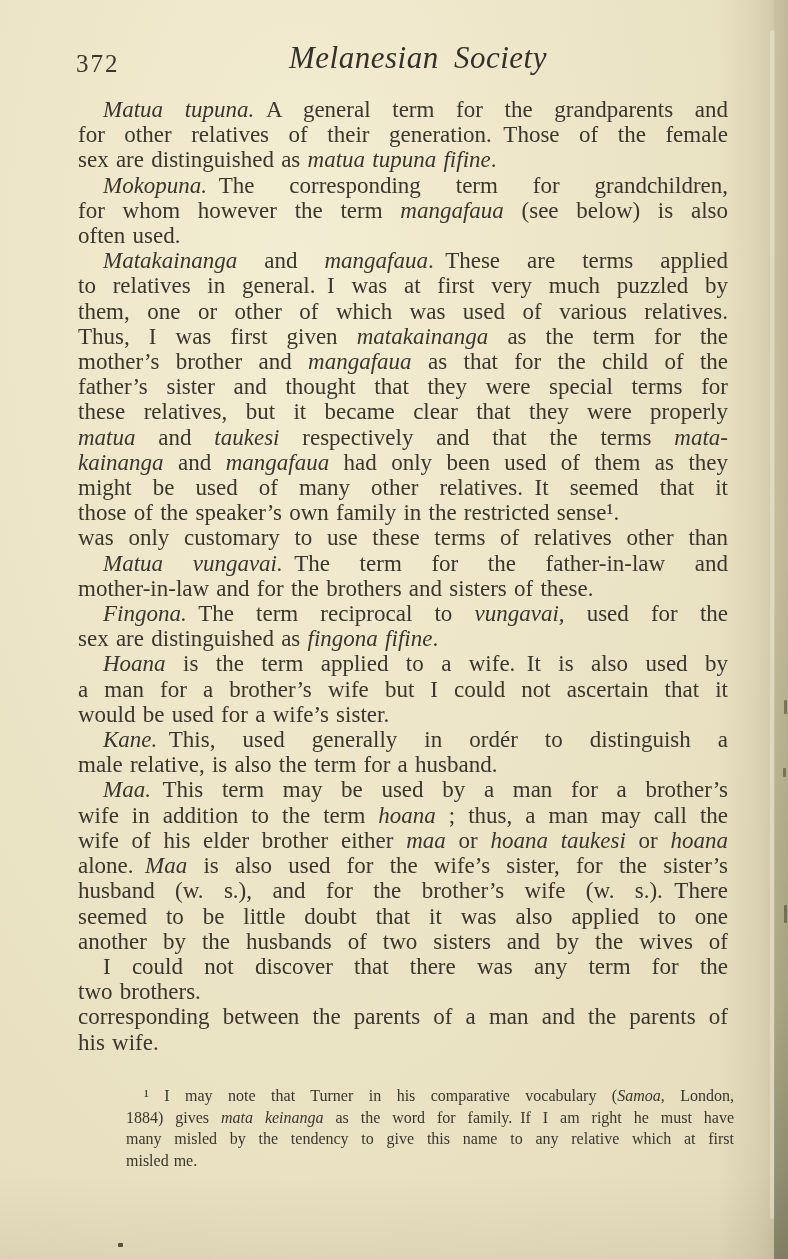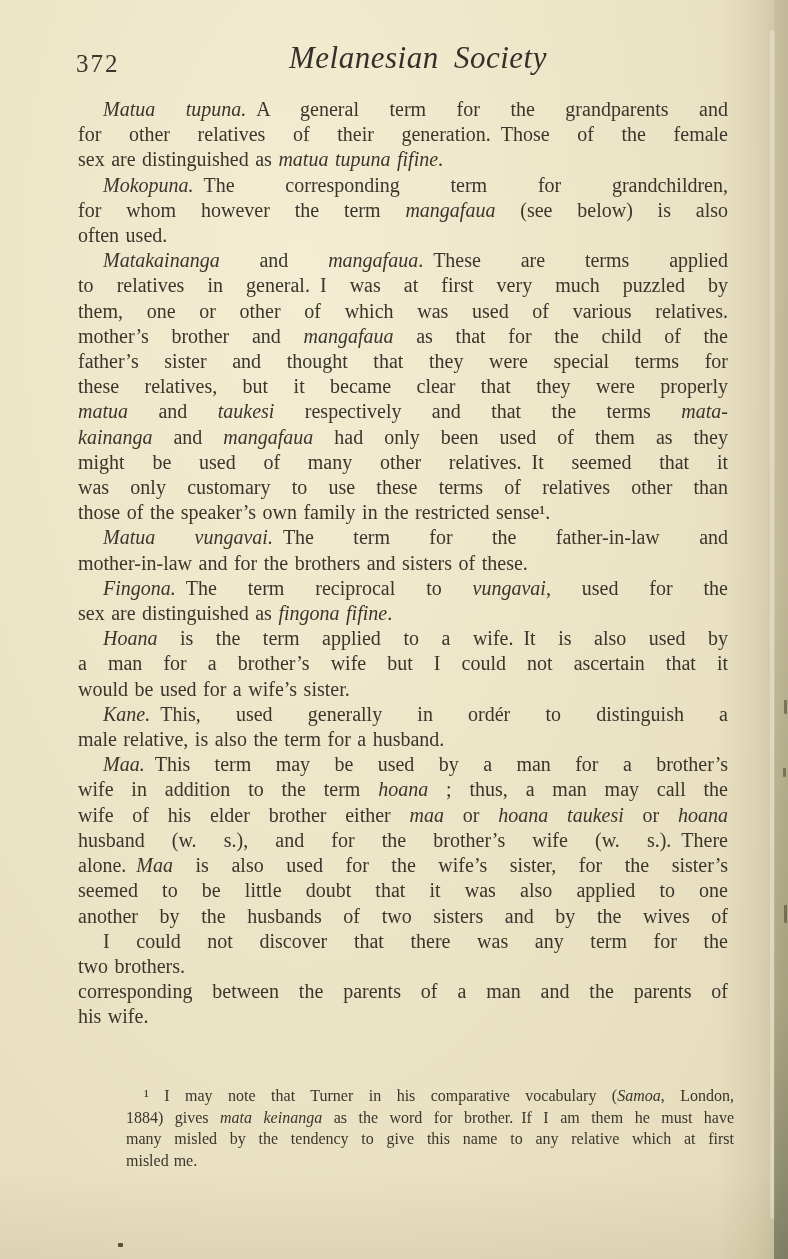--- a/index.html
+++ b/index.html
@@ -18,21 +18,21 @@
     position: absolute; left: 76px; top: 50px;
     font-size: 25px; letter-spacing: 2px;
   }
   .hdr-title {
     position: absolute; left: 289px; top: 40px;
     font-style: italic; font-size: 31px; word-spacing: 7px; letter-spacing: 0.5px;
     color: #35312a; white-space: nowrap;
   }
   .bodyblock {
     position: absolute; left: 78px; top: 97px; width: 650px;
-    font-size: 20px; line-height: 25.2px; word-spacing: 1.5px;
+    font-size: 23px; line-height: 25.2px; word-spacing: 1.5px;
   }
   .bodyblock .line { text-align: justify; text-align-last: justify; }
   .bodyblock .line.indent { padding-left: 25px; }
   .bodyblock .line.last { text-align-last: left; }
   .footblock {
     position: absolute; left: 78px; top: 1085px; width: 656px;
     font-size: 16px; line-height: 21.7px; word-spacing: 1px;
   }
   .footblock .line { text-align: justify; text-align-last: justify; margin-left: 48px; }
   .footblock .line.indent { padding-left: 18px; }
@@ -65,53 +65,54 @@
   <div class="bodyblock" id="body-lines">
       <div class="line indent"><span class="it">Matua tupuna.</span><span> A general term for the grandparents and</span></div>
       <div class="line"><span>for other relatives of their generation. Those of the female</span></div>
       <div class="line last"><span>sex are distinguished as </span><span class="it">matua tupuna fifine</span><span>.</span></div>
       <div class="line indent"><span class="it">Mokopuna.</span><span> The corresponding term for grandchildren,</span></div>
       <div class="line"><span>for whom however the term </span><span class="it">mangafaua</span><span> (see below) is also</span></div>
       <div class="line last"><span>often used.</span></div>
       <div class="line indent"><span class="it">Matakainanga</span><span> and </span><span class="it">mangafaua</span><span>. These are terms applied</span></div>
       <div class="line"><span>to relatives in general. I was at first very much puzzled by</span></div>
       <div class="line"><span>them, one or other of which was used of various relatives.</span></div>
+      <div class="line"><span>Thus, I was first given </span><span class="it">matakainanga</span><span> as the term for the</span></div>
       <div class="line"><span>mother’s brother and </span><span class="it">mangafaua</span><span> as that for the child of the</span></div>
       <div class="line"><span>father’s sister and thought that they were special terms for</span></div>
       <div class="line"><span>these relatives, but it became clear that they were properly</span></div>
       <div class="line"><span class="it">matua</span><span> and </span><span class="it">taukesi</span><span> respectively and that the terms </span><span class="it">mata-</span></div>
       <div class="line"><span class="it">kainanga</span><span> and </span><span class="it">mangafaua</span><span> had only been used of them as they</span></div>
       <div class="line"><span>might be used of many other relatives. It seemed that it</span></div>
+      <div class="line last"><span>those of the speaker’s own family in the restricted sense¹.</span></div>
       <div class="line"><span>was only customary to use these terms of relatives other than</span></div>
-      <div class="line last"><span>those of the speaker’s own family in the restricted sense¹.</span></div>
       <div class="line indent"><span class="it">Matua vungavai.</span><span> The term for the father-in-law and</span></div>
       <div class="line last"><span>mother-in-law and for the brothers and sisters of these.</span></div>
       <div class="line indent"><span class="it">Fingona.</span><span> The term reciprocal to </span><span class="it">vungavai</span><span>, used for the</span></div>
       <div class="line last"><span>sex are distinguished as </span><span class="it">fingona fifine</span><span>.</span></div>
       <div class="line indent"><span class="it">Hoana</span><span> is the term applied to a wife. It is also used by</span></div>
       <div class="line"><span>a man for a brother’s wife but I could not ascertain that it</span></div>
       <div class="line last"><span>would be used for a wife’s sister.</span></div>
       <div class="line indent"><span class="it">Kane.</span><span> This, used generally in ordér to distinguish a</span></div>
       <div class="line last"><span>male relative, is also the term for a husband.</span></div>
       <div class="line indent"><span class="it">Maa.</span><span> This term may be used by a man for a brother’s</span></div>
       <div class="line"><span>wife in addition to the term </span><span class="it">hoana</span><span> ; thus, a man may call the</span></div>
       <div class="line"><span>wife of his elder brother either </span><span class="it">maa</span><span> or </span><span class="it">hoana taukesi</span><span> or </span><span class="it">hoana</span></div>
+      <div class="line"><span>alone. </span><span class="it">Maa</span><span> is also used for the wife’s sister, for the sister’s</span></div>
       <div class="line"><span>husband (w. s.), and for the brother’s wife (w. s.). There</span></div>
-      <div class="line"><span>alone. </span><span class="it">Maa</span><span> is also used for the wife’s sister, for the sister’s</span></div>
       <div class="line"><span>seemed to be little doubt that it was also applied to one</span></div>
       <div class="line"><span>another by the husbands of two sisters and by the wives of</span></div>
       <div class="line indent"><span>I could not discover that there was any term for the</span></div>
       <div class="line last"><span>two brothers.</span></div>
       <div class="line"><span>corresponding between the parents of a man and the parents of</span></div>
       <div class="line last"><span>his wife.</span></div>
     </div>
 
   <div class="footblock" id="footnote-lines">
       <div class="line indent"><span>¹ I may note that Turner in his comparative vocabulary (</span><span class="it">Samoa</span><span>, London,</span></div>
-      <div class="line"><span>1884) gives </span><span class="it">mata keinanga</span><span> as the word for brother. If I am them he must have</span></div>
+      <div class="line"><span>1884) gives </span><span class="it">mata keinanga</span><span> as the word for family. If I am right he must have</span></div>
       <div class="line"><span>many misled by the tendency to give this name to any relative which at first</span></div>
       <div class="line last"><span>misled me.</span></div>
     </div>
 
   <div class="page-edge-highlight"></div>
   <div class="page-edge"></div>
   <div class="edge-tick tick1"></div>
   <div class="edge-tick tick2"></div>
   <div class="edge-tick tick3"></div>
   <div class="speck"></div>

